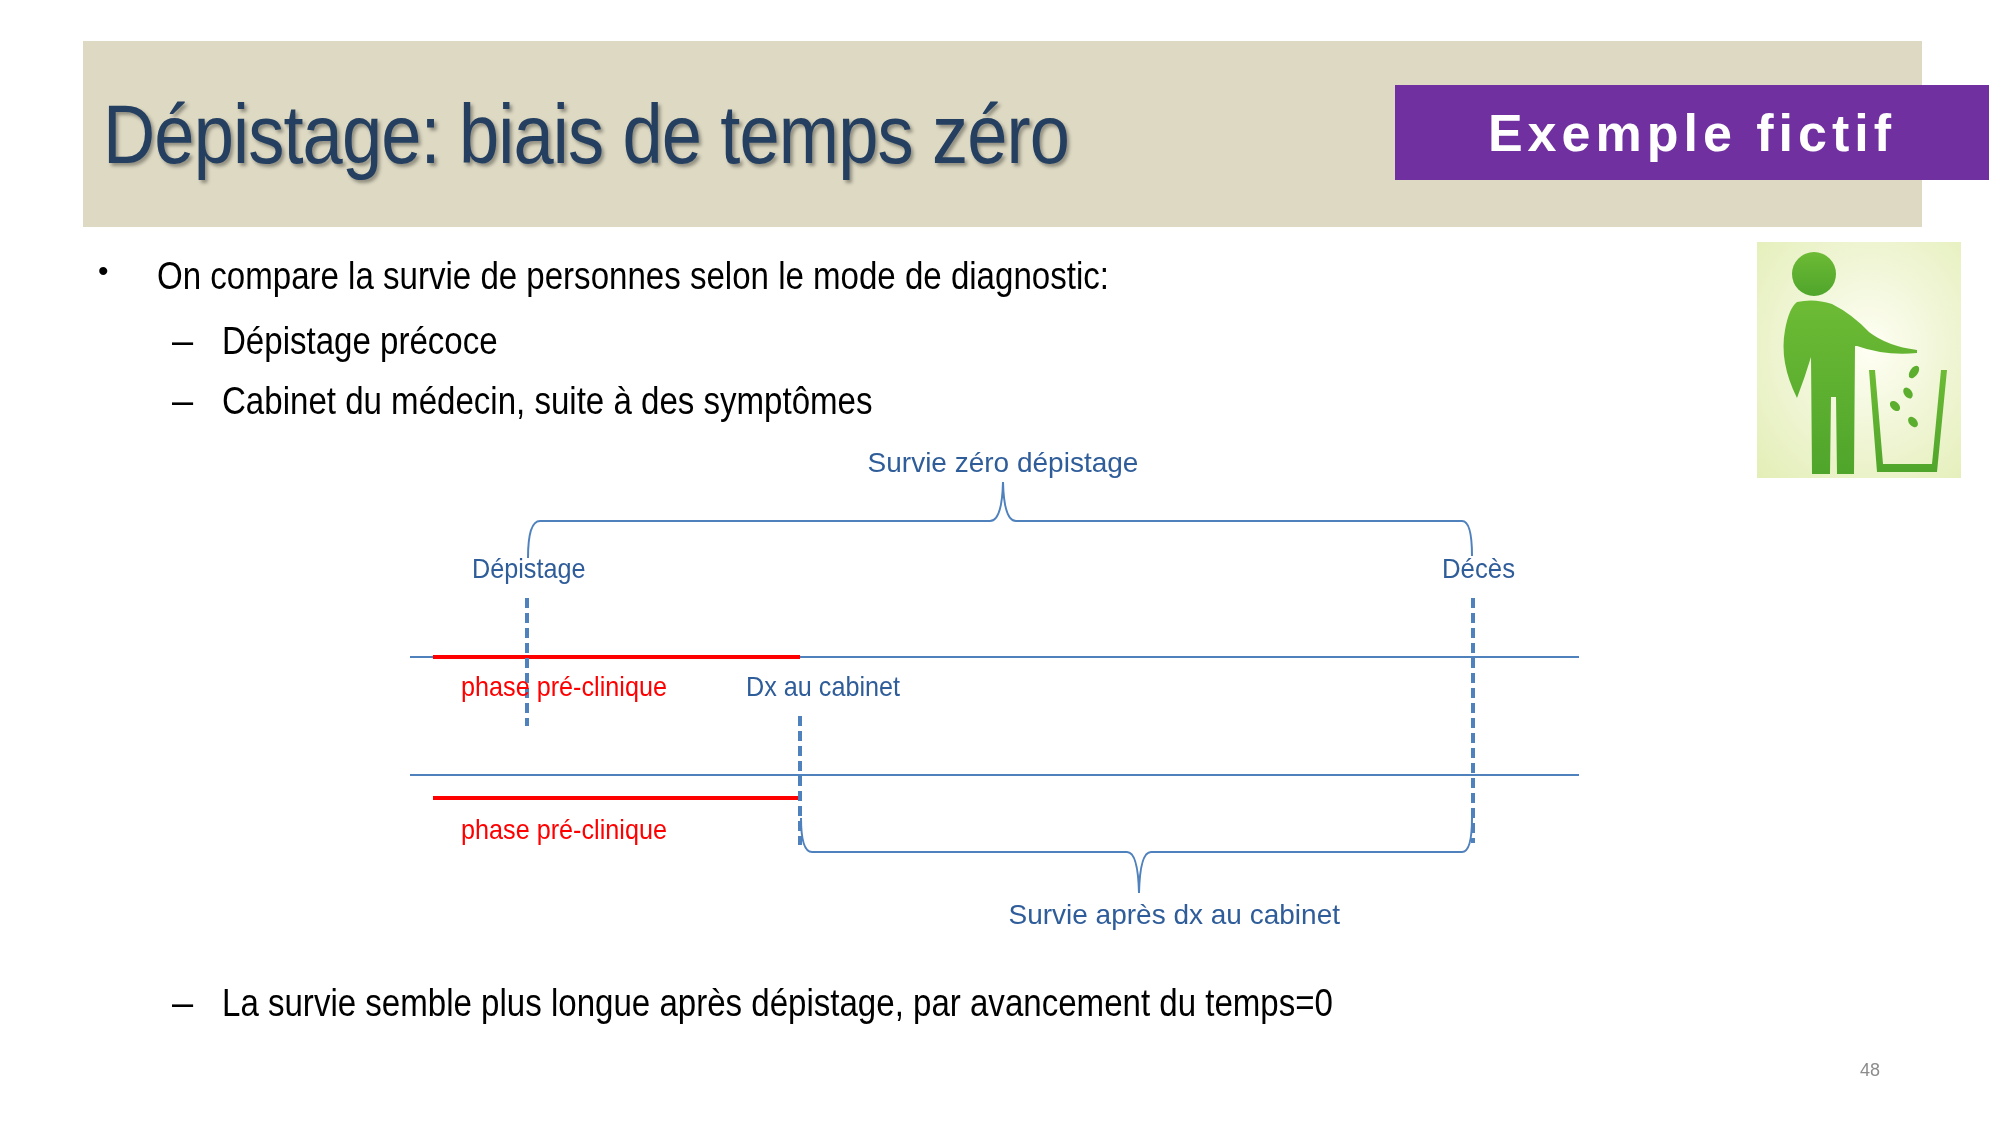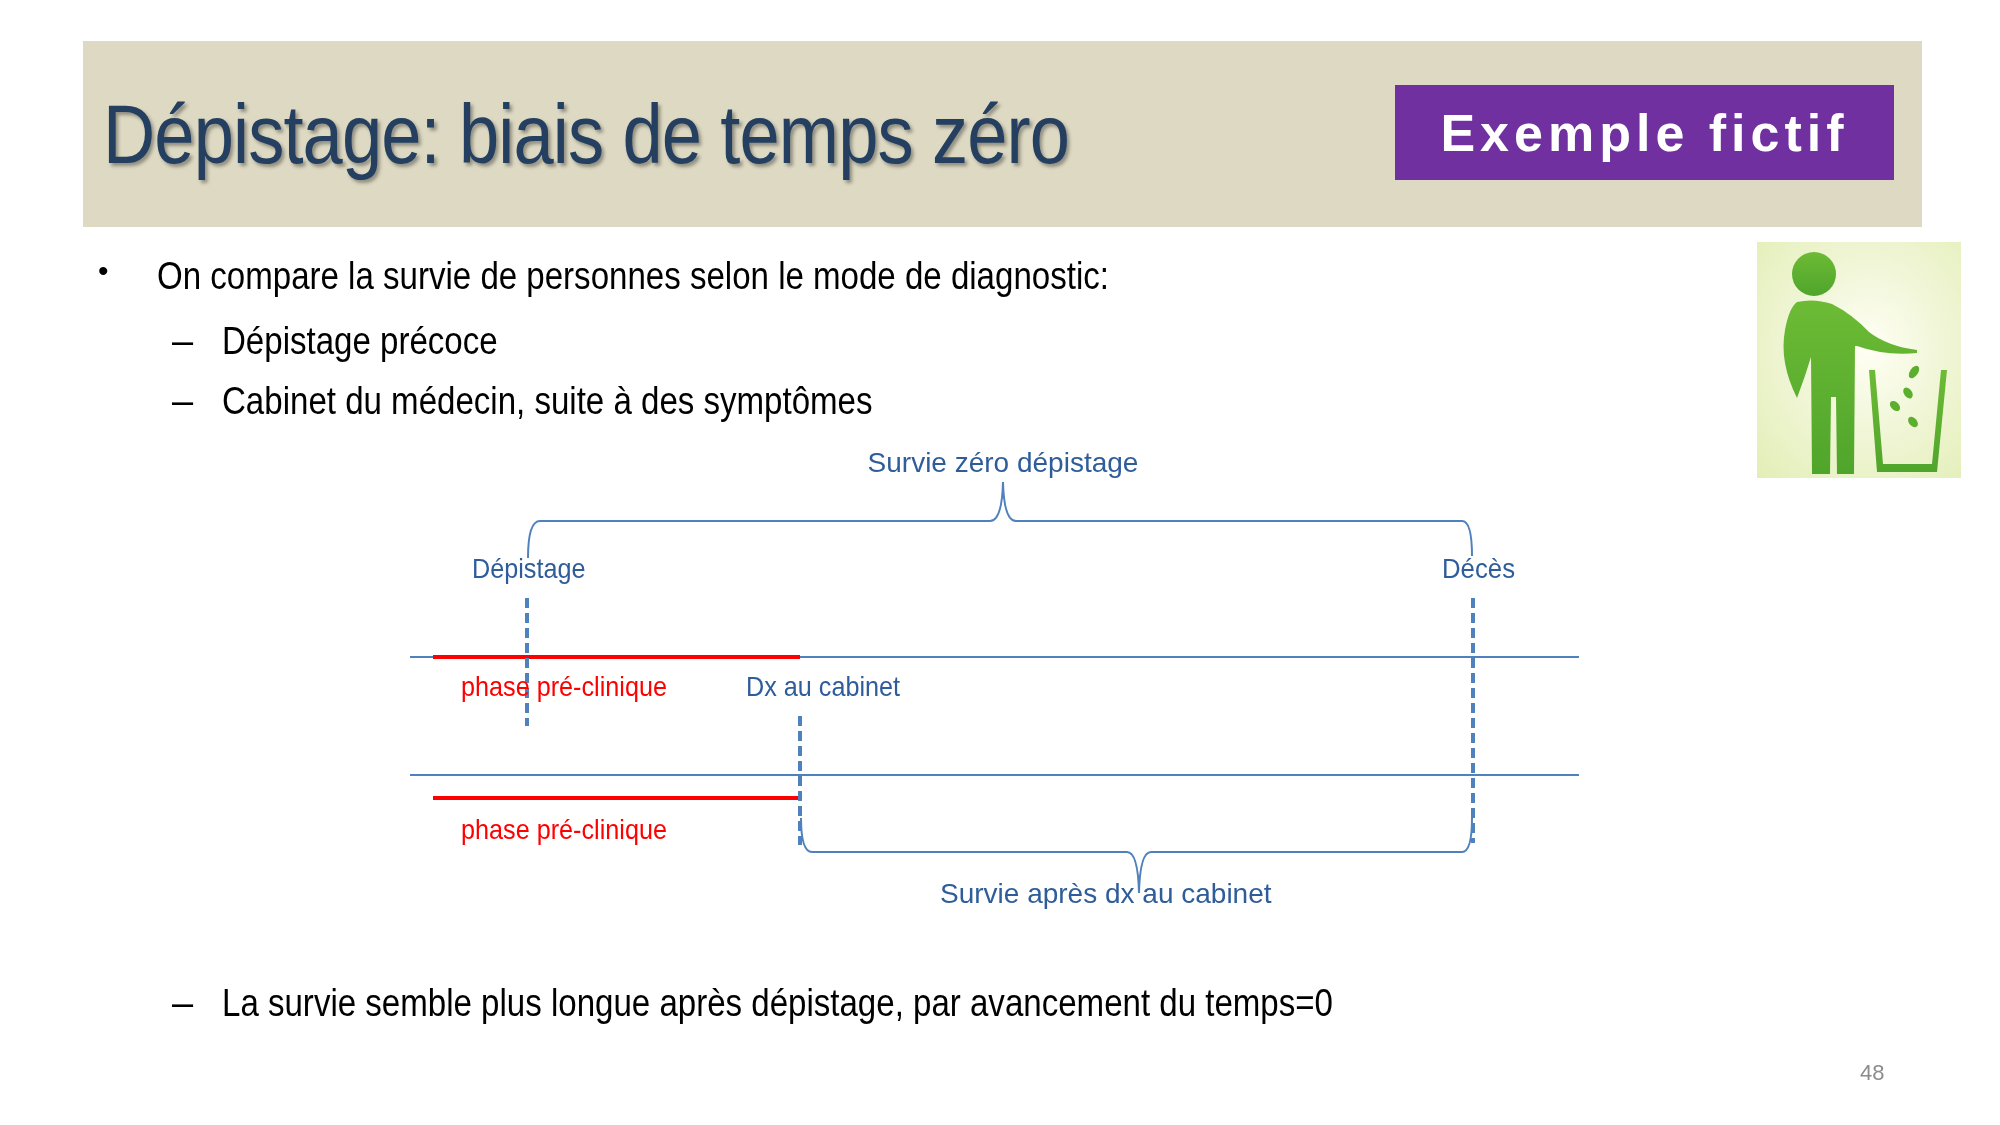--- a/index.html
+++ b/index.html
@@ -2,28 +2,28 @@
 <html><head>
 <meta charset="utf-8">
 <style>
   html, body { margin: 0; padding: 0; background: #ffffff; }
   body { width: 2000px; height: 1125px; position: relative; overflow: hidden;
          font-family: "Liberation Sans", "DejaVu Sans", sans-serif; }
   .abs { position: absolute; white-space: nowrap; }
   .header-band { position: absolute; left: 83px; top: 41px; width: 1839px; height: 186px; background: #DDD9C3; }
   .title { position: absolute; left: 103px; top: 84px; font-size: 84px; line-height: 100px; color: #243F60;
            text-shadow: 3px 3px 4px rgba(0,0,0,0.35); transform-origin: left top; transform: scaleX(0.86); letter-spacing: -1px; }
-  .badge { position: absolute; left: 1395px; top: 85px; width: 499px; height: 95px; background: #7030A0;
+  .badge { position: absolute; left: 1395px; top: 85px; width: 594px; height: 95px; background: #7030A0;
            display: flex; align-items: center; justify-content: center; }
   .badge span { color: #ffffff; font-weight: bold; font-size: 52px; letter-spacing: 5px; }
   .body-text { color: #000000; font-size: 38px; line-height: 44px; transform-origin: left top; }
   .bullet { font-size: 30px; }
   .diagram-blue { color: #2F5D9A; font-size: 28px; line-height: 34px; transform-origin: left top; }
   .diagram-red { color: #FF0000; font-size: 28px; line-height: 34px; transform-origin: left top; }
-  .page-num { color: #8C8C8C; font-size: 22px; }
+  .page-num { color: #8C8C8C; font-size: 18px; }
   .icon-box { position: absolute; left: 1757px; top: 242px; width: 204px; height: 236px;
               background: radial-gradient(ellipse at 55% 45%, #FFFFF4 0%, #F1F6D8 45%, #E3EEB6 100%); }
   svg.diagram { position: absolute; left: 0; top: 0; }
 </style>
 </head>
 <body>
 
 <div class="header-band"></div>
 <div class="abs title">Dépistage: biais de temps zéro</div>
 <div class="badge">
@@ -73,18 +73,18 @@
 
   <path d="M801 818 Q801 852 812 852 L1127 852 Q1138 852 1139 893 Q1140 852 1151 852 L1462 852 Q1472 852 1472 818" fill="none" stroke="#4F81BD" stroke-width="2"></path>
 </svg>
 
 <div class="abs diagram-blue" style="left:850px; top:446px; width:306px; text-align:center;">Survie zéro dépistage</div>
 <div class="abs diagram-blue" style="left:472px; top:552px; transform:scaleX(0.9);">Dépistage</div>
 <div class="abs diagram-blue" style="left:1442px; top:552px; transform:scaleX(0.92);">Décès</div>
 <div class="abs diagram-red" style="left:461px; top:670px; transform:scaleX(0.9);">phase pré-clinique</div>
 <div class="abs diagram-blue" style="left:746px; top:670px; transform:scaleX(0.9);">Dx au cabinet</div>
 <div class="abs diagram-red" style="left:461px; top:813px; transform:scaleX(0.9);">phase pré-clinique</div>
-<div class="abs diagram-blue" style="left:940px; top:877px; width:400px; text-align:left;">Survie après dx au cabinet</div>
+<div class="abs diagram-blue" style="left:940px; top:898px; width:400px; text-align:right;">Survie après dx au cabinet</div>
 
 <div class="abs body-text" style="left:172px; top:981px;">–</div>
 <div class="abs body-text" style="left:222px; top:981px; transform:scaleX(0.87);">La survie semble plus longue après dépistage, par avancement du temps=0</div>
 
 <div class="abs page-num" style="left:1860px; top:1060px;">48</div>
 
 </body></html>

